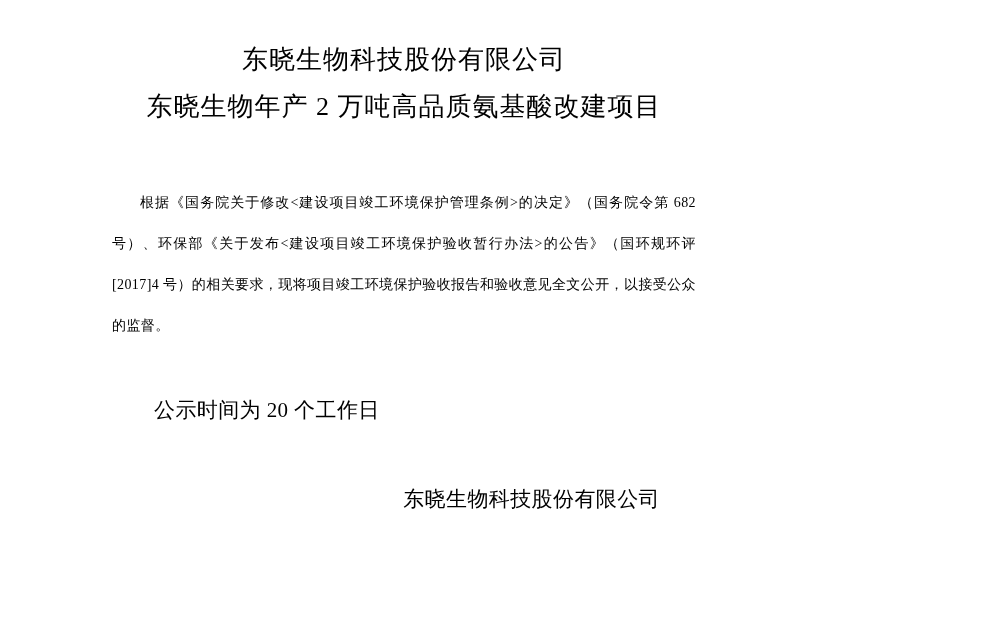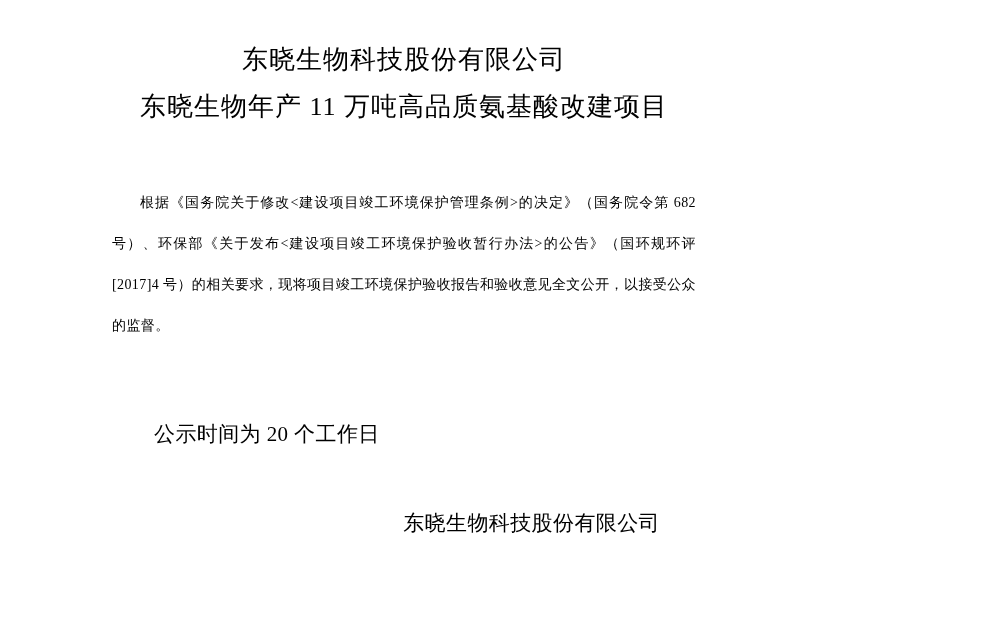--- a/index.html
+++ b/index.html
@@ -39,21 +39,21 @@
   }
   .para {
     font-size: 14px;
     line-height: 41px;
     text-align: justify;
     text-justify: inter-ideograph;
     text-indent: 2em;
     letter-spacing: 0.4px;
   }
   .para-notice {
-    margin-top: 68px;
+    margin-top: 44px;
     font-size: 21px;
     line-height: 41px;
     text-indent: 2em;
     letter-spacing: 0.4px;
   }
   .sign-block {
     margin-top: 48px;
     padding-right: 148px;
     text-align: right;
   }
@@ -64,21 +64,21 @@
     white-space: nowrap;
   }
 </style>
 </head>
 <body>
 
 <div class="page">
 
   <div class="title-block">
     <div class="title-line">东晓生物科技股份有限公司</div>
-    <div class="title-line">东晓生物年产 11 万吨高品质氨基酸改建项目</div>
+    <div class="title-line">东晓生物年产 2 万吨高品质氨基酸改建项目</div>
   </div>
 
   <div class="body-block">
     <p class="para">根据《国务院关于修改&lt;建设项目竣工环境保护管理条例&gt;的决定》（国务院令第 682 号）、环保部《关于发布&lt;建设项目竣工环境保护验收暂行办法&gt;的公告》（国环规环评[2017]4 号）的相关要求，现将项目竣工环境保护验收报告和验收意见全文公开，以接受公众的监督。</p>
     <p class="para-notice">公示时间为 20 个工作日</p>
   </div>
 
   <div class="sign-block">
     <div class="sign-line">东晓生物科技股份有限公司</div>
   </div>

